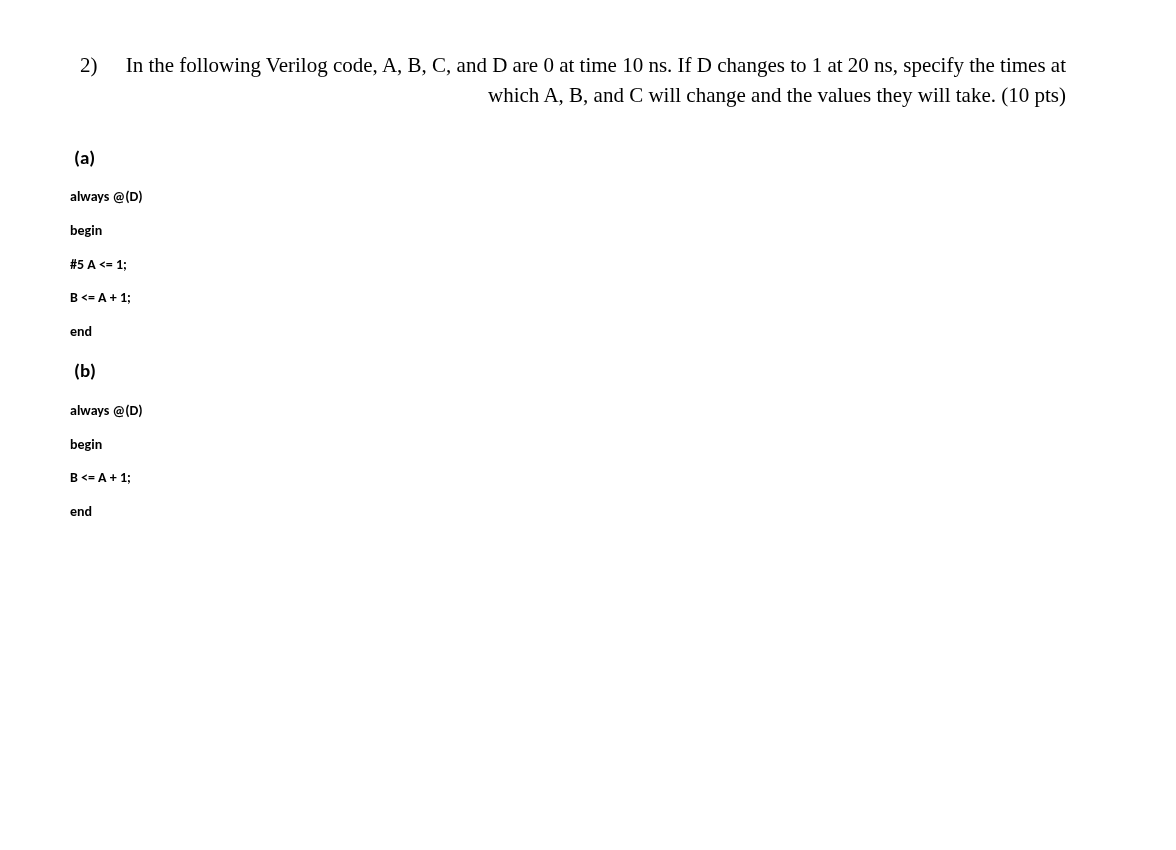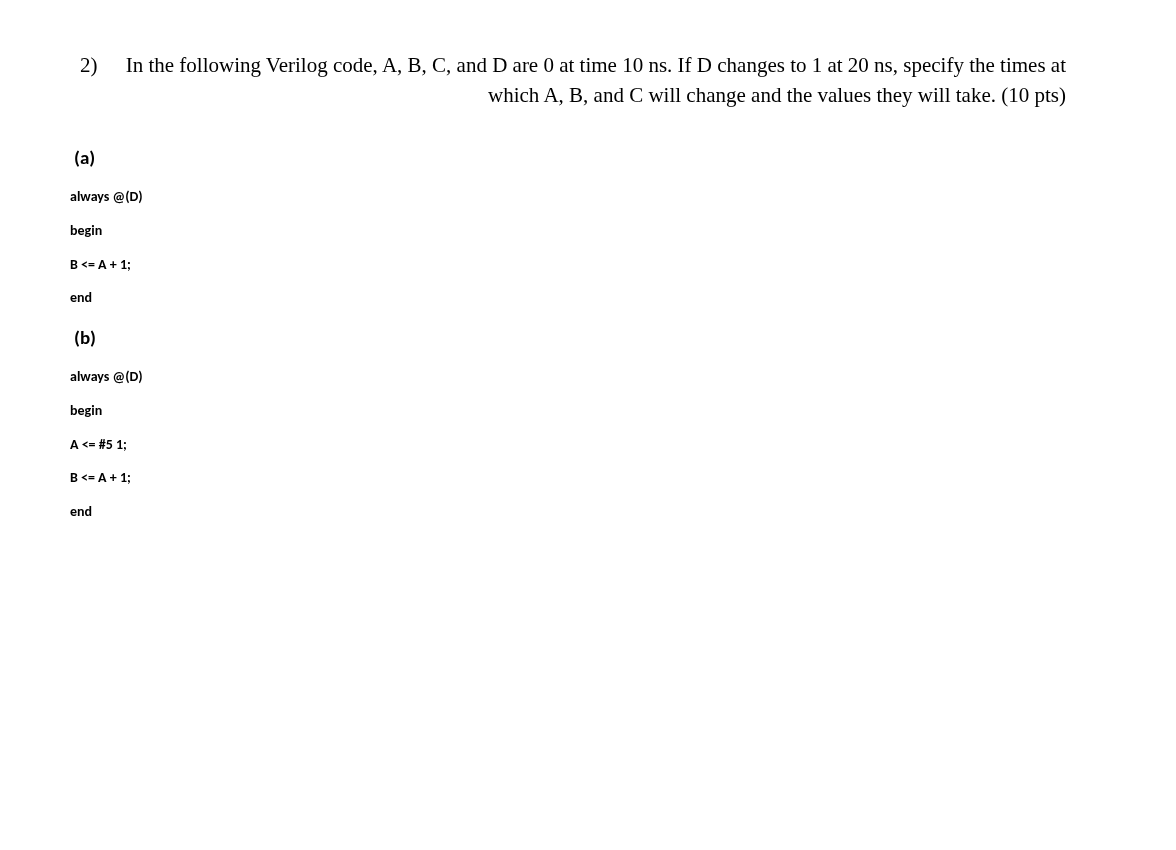--- a/index.html
+++ b/index.html
@@ -50,24 +50,24 @@
 
 <div class="question-header">
   <div class="question-number">2)</div>
   <div class="question-body">In the following Verilog code, A, B, C, and D are 0 at time 10 ns. If D changes to 1 at 20 ns, specify the times at which A, B, and C will change and the values they will take. (10 pts)</div>
 </div>
 
 <div class="part-label">(a)</div>
 <div class="code-section">
   <span class="code-line">always @(D)</span>
   <span class="code-line">begin</span>
+  <span class="code-line">#5 A &lt;= 1;</span>
   <span class="code-line">B &lt;= A + 1;</span>
   <span class="code-line">end</span>
 </div>
 
 <div class="part-label">(b)</div>
 <div class="code-section">
   <span class="code-line">always @(D)</span>
   <span class="code-line">begin</span>
-  <span class="code-line">A &lt;= #5 1;</span>
   <span class="code-line">B &lt;= A + 1;</span>
   <span class="code-line">end</span>
 </div>
 
 </body></html>

